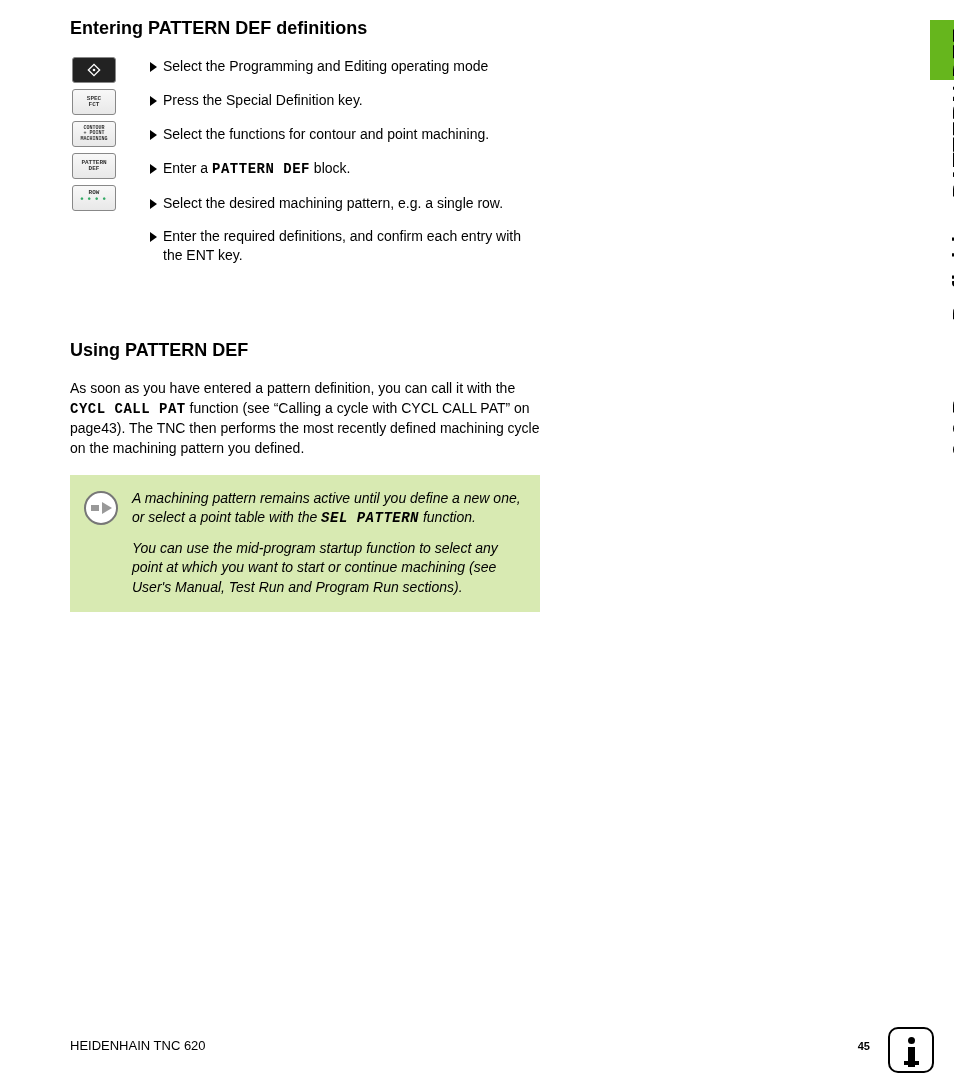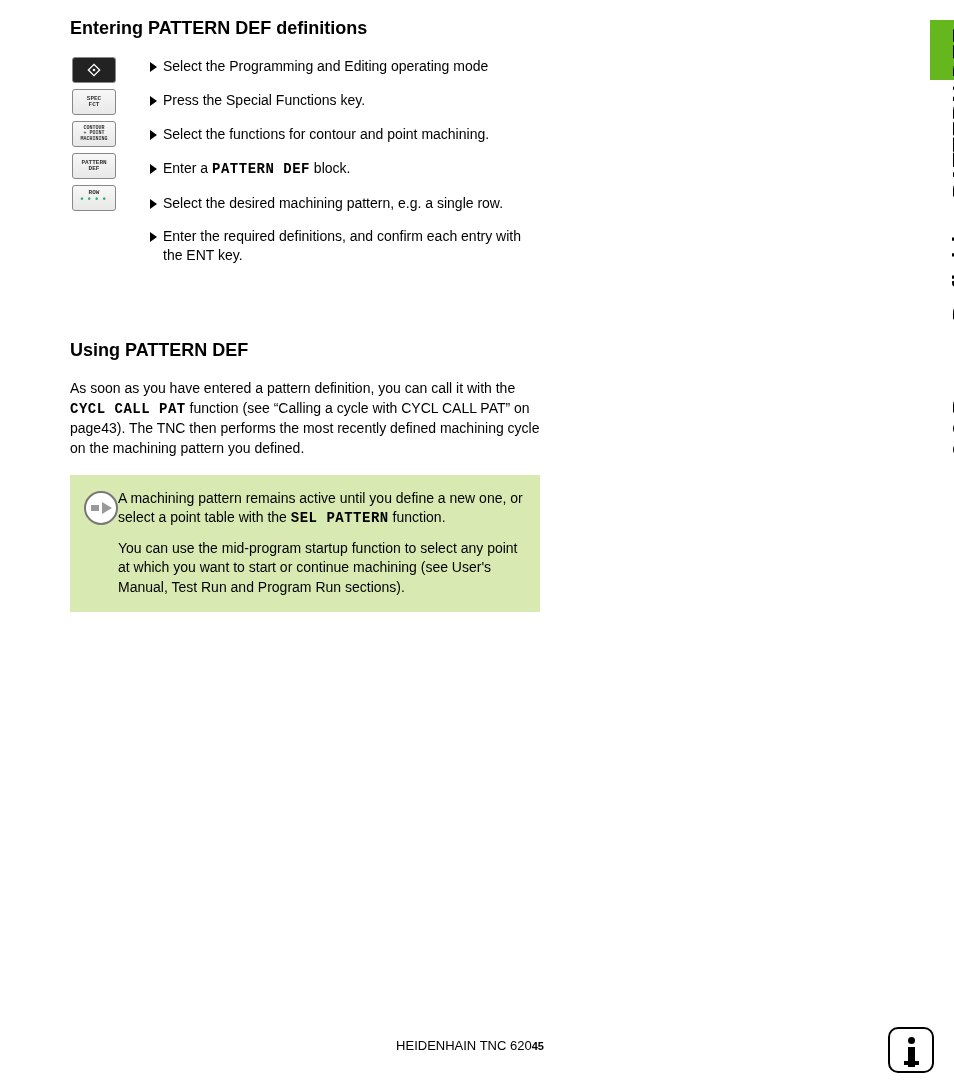--- a/index.html
+++ b/index.html
@@ -14,35 +14,35 @@
   .ic.dark svg { width:16px; height:16px; }
   .ic.row-icon { flex-direction:column; }
   .ic .dots { font-size:9px; letter-spacing:2px; color:#3a6; }
   .steps { flex:1; }
   .step { display:flex; align-items:flex-start; gap:6px; font-size:14px; line-height:1.35; margin-bottom:15px;padding-left:12px; }
   .tri { width:0; height:0; border-top:5px solid transparent; border-bottom:5px solid transparent; border-left:7px solid #000; margin-top:5px; flex:0 0 auto; }
   .step .txt { flex:1; }
   .mono { font-family:"Courier New", monospace; font-weight:bold; letter-spacing:0.5px; }
   .sec2 { margin-top: 60px; }
   .para { font-size:14px; line-height:1.4; margin-bottom:16px; }
-  .note { background:#d8eab2; padding:14px 14px 14px 14px; display:flex; align-items:flex-start; }
+  .note { background:#d8eab2; padding:14px 14px 14px 14px; display:flex; gap:14px; align-items:flex-start;font-style:italic; }
   .note-icon { width:34px; height:34px; border:2px solid #777; border-radius:50%; background:#fff; display:flex; align-items:center; justify-content:center; flex:0 0 auto; margin-top:2px; }
   .note-icon .arrow { width:0; height:0; border-top:6px solid transparent; border-bottom:6px solid transparent; border-left:10px solid #999; margin-left:3px; }
   .note-icon .stem { width:8px; height:6px; background:#999; }
   .note-text { font-size:14px; line-height:1.4; }
   .note-text p { margin-bottom:10px; }
   .note-text p:last-child { margin-bottom:0; }
   .sidetab { position:absolute; right:0; top:20px; width:34px; height:490px; }
   .sidetab .greenbar { position:absolute; top:0; right:0; width:24px; height:60px; background:#66b61d; }
   .sidetab .label { position:absolute; right:4px; top:0; transform-origin: right top; transform: rotate(-90deg) translate(-8px, -2px); white-space:nowrap; font-size:24px; font-weight:bold; letter-spacing:0.5px; }
   .info-badge { position:absolute; right:20px; bottom:18px; width:46px; height:46px; border:2px solid #000; border-radius:10px; display:flex; align-items:center; justify-content:center; font-family:"Times New Roman", serif; }
   .info-badge .dot { width:7px; height:7px; border-radius:50%; background:#000; position:absolute; top:8px; }
   .info-badge .stem { width:7px; height:20px; background:#000; position:absolute; top:18px; }
   .info-badge .foot { width:15px; height:4px; background:#000; position:absolute; bottom:6px; }
-  .footer { position:absolute; left:70px; bottom:38px; width:800px; display:flex; justify-content:center; font-size:13px; align-items:baseline; }
+  .footer { position:absolute; left:70px; bottom:38px; width:800px; display:flex; justify-content:space-between; font-size:13px; align-items:baseline; }
   .footer .pg { font-weight:bold; font-size:11px; }
 </style>
 </head>
 <body>
 
 <div class="page">
 
   <div class="sidetab">
     <div class="greenbar"></div>
     <div class="label">2.2 Pattern Definition PATTERN DEF</div>
@@ -73,21 +73,21 @@
         </div>
       </div>
 
       <div class="steps">
         <div class="step">
           <div class="tri"></div>
           <div class="txt">Select the Programming and Editing operating mode</div>
         </div>
         <div class="step">
           <div class="tri"></div>
-          <div class="txt">Press the Special Functions key.</div>
+          <div class="txt">Press the Special Definition key.</div>
         </div>
         <div class="step">
           <div class="tri"></div>
           <div class="txt">Select the functions for contour and point machining.</div>
         </div>
         <div class="step">
           <div class="tri"></div>
           <div class="txt">
             <span>Enter a </span><span class="mono">PATTERN DEF</span><span> block.</span>
           </div>

